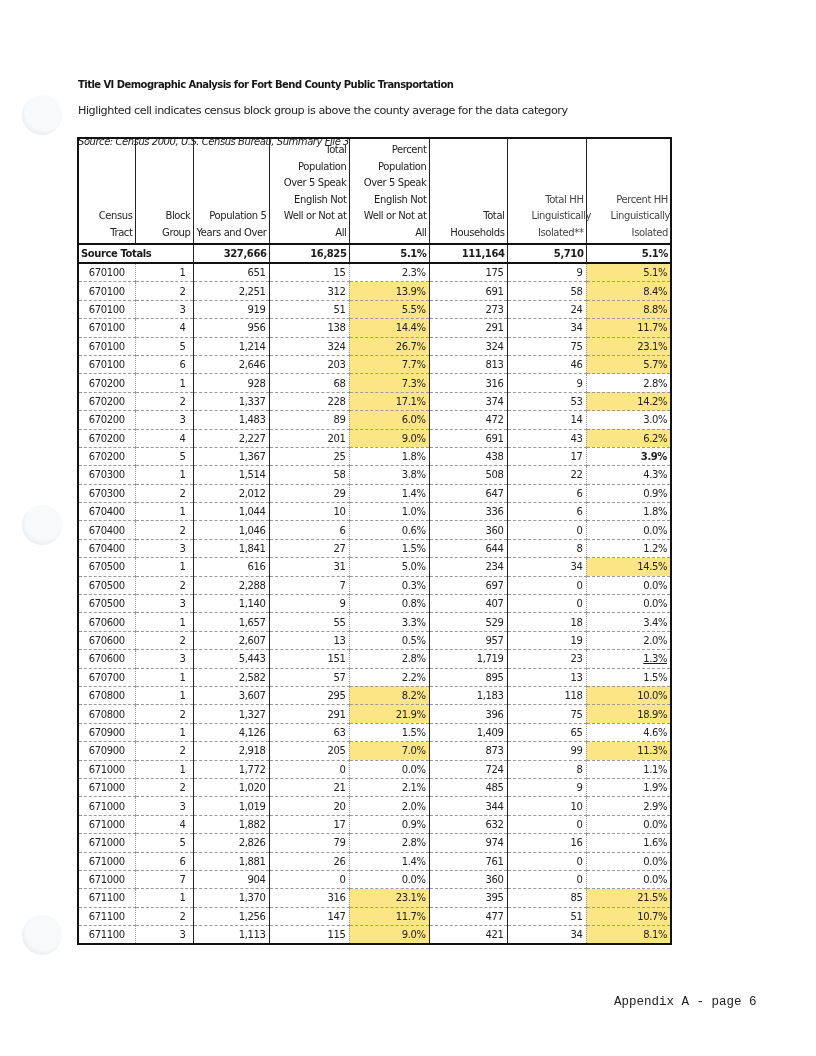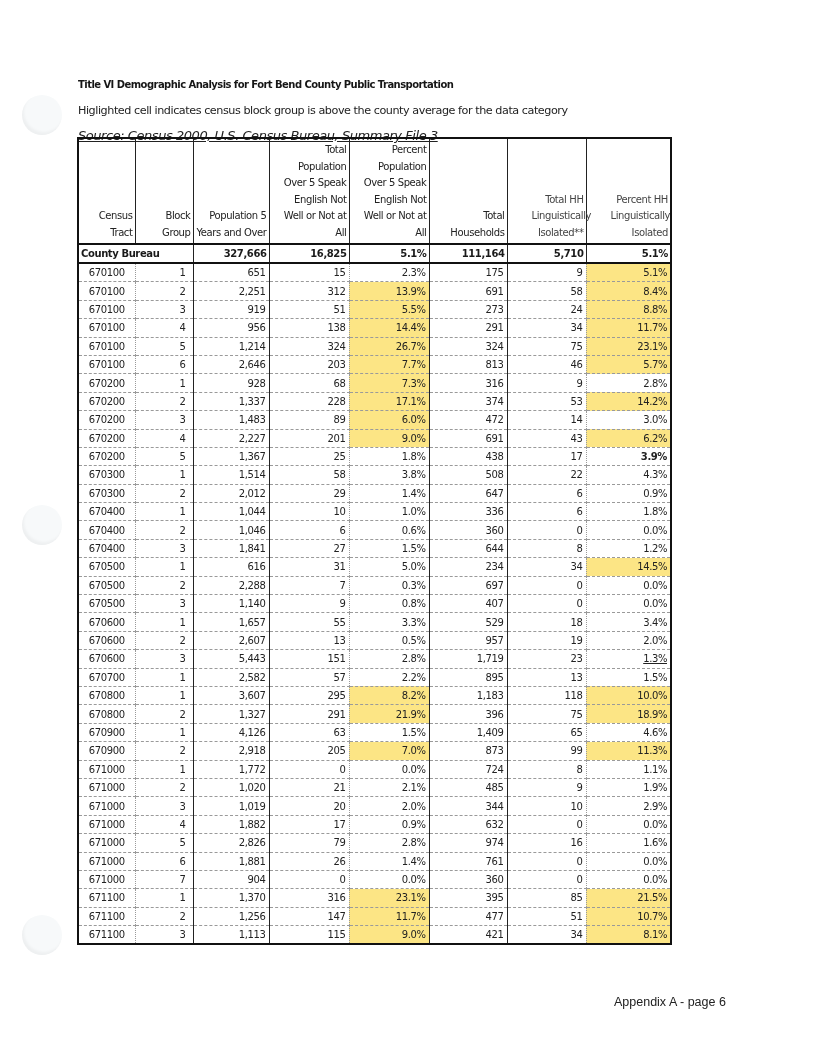--- a/index.html
+++ b/index.html
@@ -13,22 +13,22 @@
     }
     .title {
       position: absolute; left: 78px; top: 79px; font-size: 10px; font-weight: bold;
       font-family: "DejaVu Sans", sans-serif; letter-spacing: -0.55px; color: #161616;
     }
     .subtitle {
       position: absolute; left: 78px; top: 104px; font-size: 11.2px;
       font-family: "DejaVu Sans", sans-serif; letter-spacing: -0.45px; color: #222;
     }
     .source {
-      position: absolute; left: 78px; top: 128px; font-size: 13px; font-style: italic;
-      font-family: "DejaVu Sans", sans-serif; letter-spacing: -0.45px; color: #222; text-decoration: underline;
+      position: absolute; left: 78px; top: 136px; font-size: 10px; font-style: italic;
+      font-family: "DejaVu Sans", sans-serif; letter-spacing: -0.45px; color: #222;
     }
     table.data {
       position: absolute; left: 77px; top: 137px; width: 593px;
       border-collapse: collapse; table-layout: fixed;
       font-family: "DejaVu Sans", sans-serif; font-size: 10px; letter-spacing: -0.4px;
       border: 2px solid #111;
     }
     table.data col.c1 { width: 57px; }
     table.data col.c2 { width: 58px; }
     table.data col.c3 { width: 76px; }
@@ -57,21 +57,21 @@
       border-bottom: 1px dashed #9a9a9a;
       border-right: 1px dotted #9a9a9a;
       color: #222;
     }
     tr.row td.tract { text-align: center; border-left: none; }
     tr.row td.block { text-align: right; padding-right: 7px; }
     tr.row td.bdr-solid { border-right: 1px solid #222; }
     td.hi { background: #fce585; }
     .footer {
       position: absolute; left: 614px; top: 995px; font-size: 12.5px;
-      font-family: Liberation Sans, sans-serif; color: #222;
+      font-family: Liberation Mono, monospace; color: #222;
     }
   </style>
 </head>
 <body>
 
 <div class="punch" style="top:95px;"></div>
 <div class="punch" style="top:505px;"></div>
 <div class="punch" style="top:915px;"></div>
 
 <div class="title">Title VI Demographic Analysis for Fort Bend County Public Transportation</div>
@@ -130,21 +130,21 @@
         </th>
       <th class="isolated">
           <span class="hl">Percent HH</span>
           <span class="hl">Linguistically</span>
           <span class="hl">Isolated</span>
         </th>
     </tr>
   </thead>
   <tbody id="tbody">
     <tr class="totals">
-      <td class="label" colspan="2" style="border-left:none;border-right:none;">County Bureau</td>
+      <td class="label" colspan="2" style="border-left:none;border-right:none;">Source Totals</td>
       <td>327,666</td>
       <td>16,825</td>
       <td>5.1%</td>
       <td>111,164</td>
       <td>5,710</td>
       <td>5.1%</td>
     </tr>
   <tr class="row">
         <td class="tract">670100</td>
         <td class="block bdr-solid">1</td>

